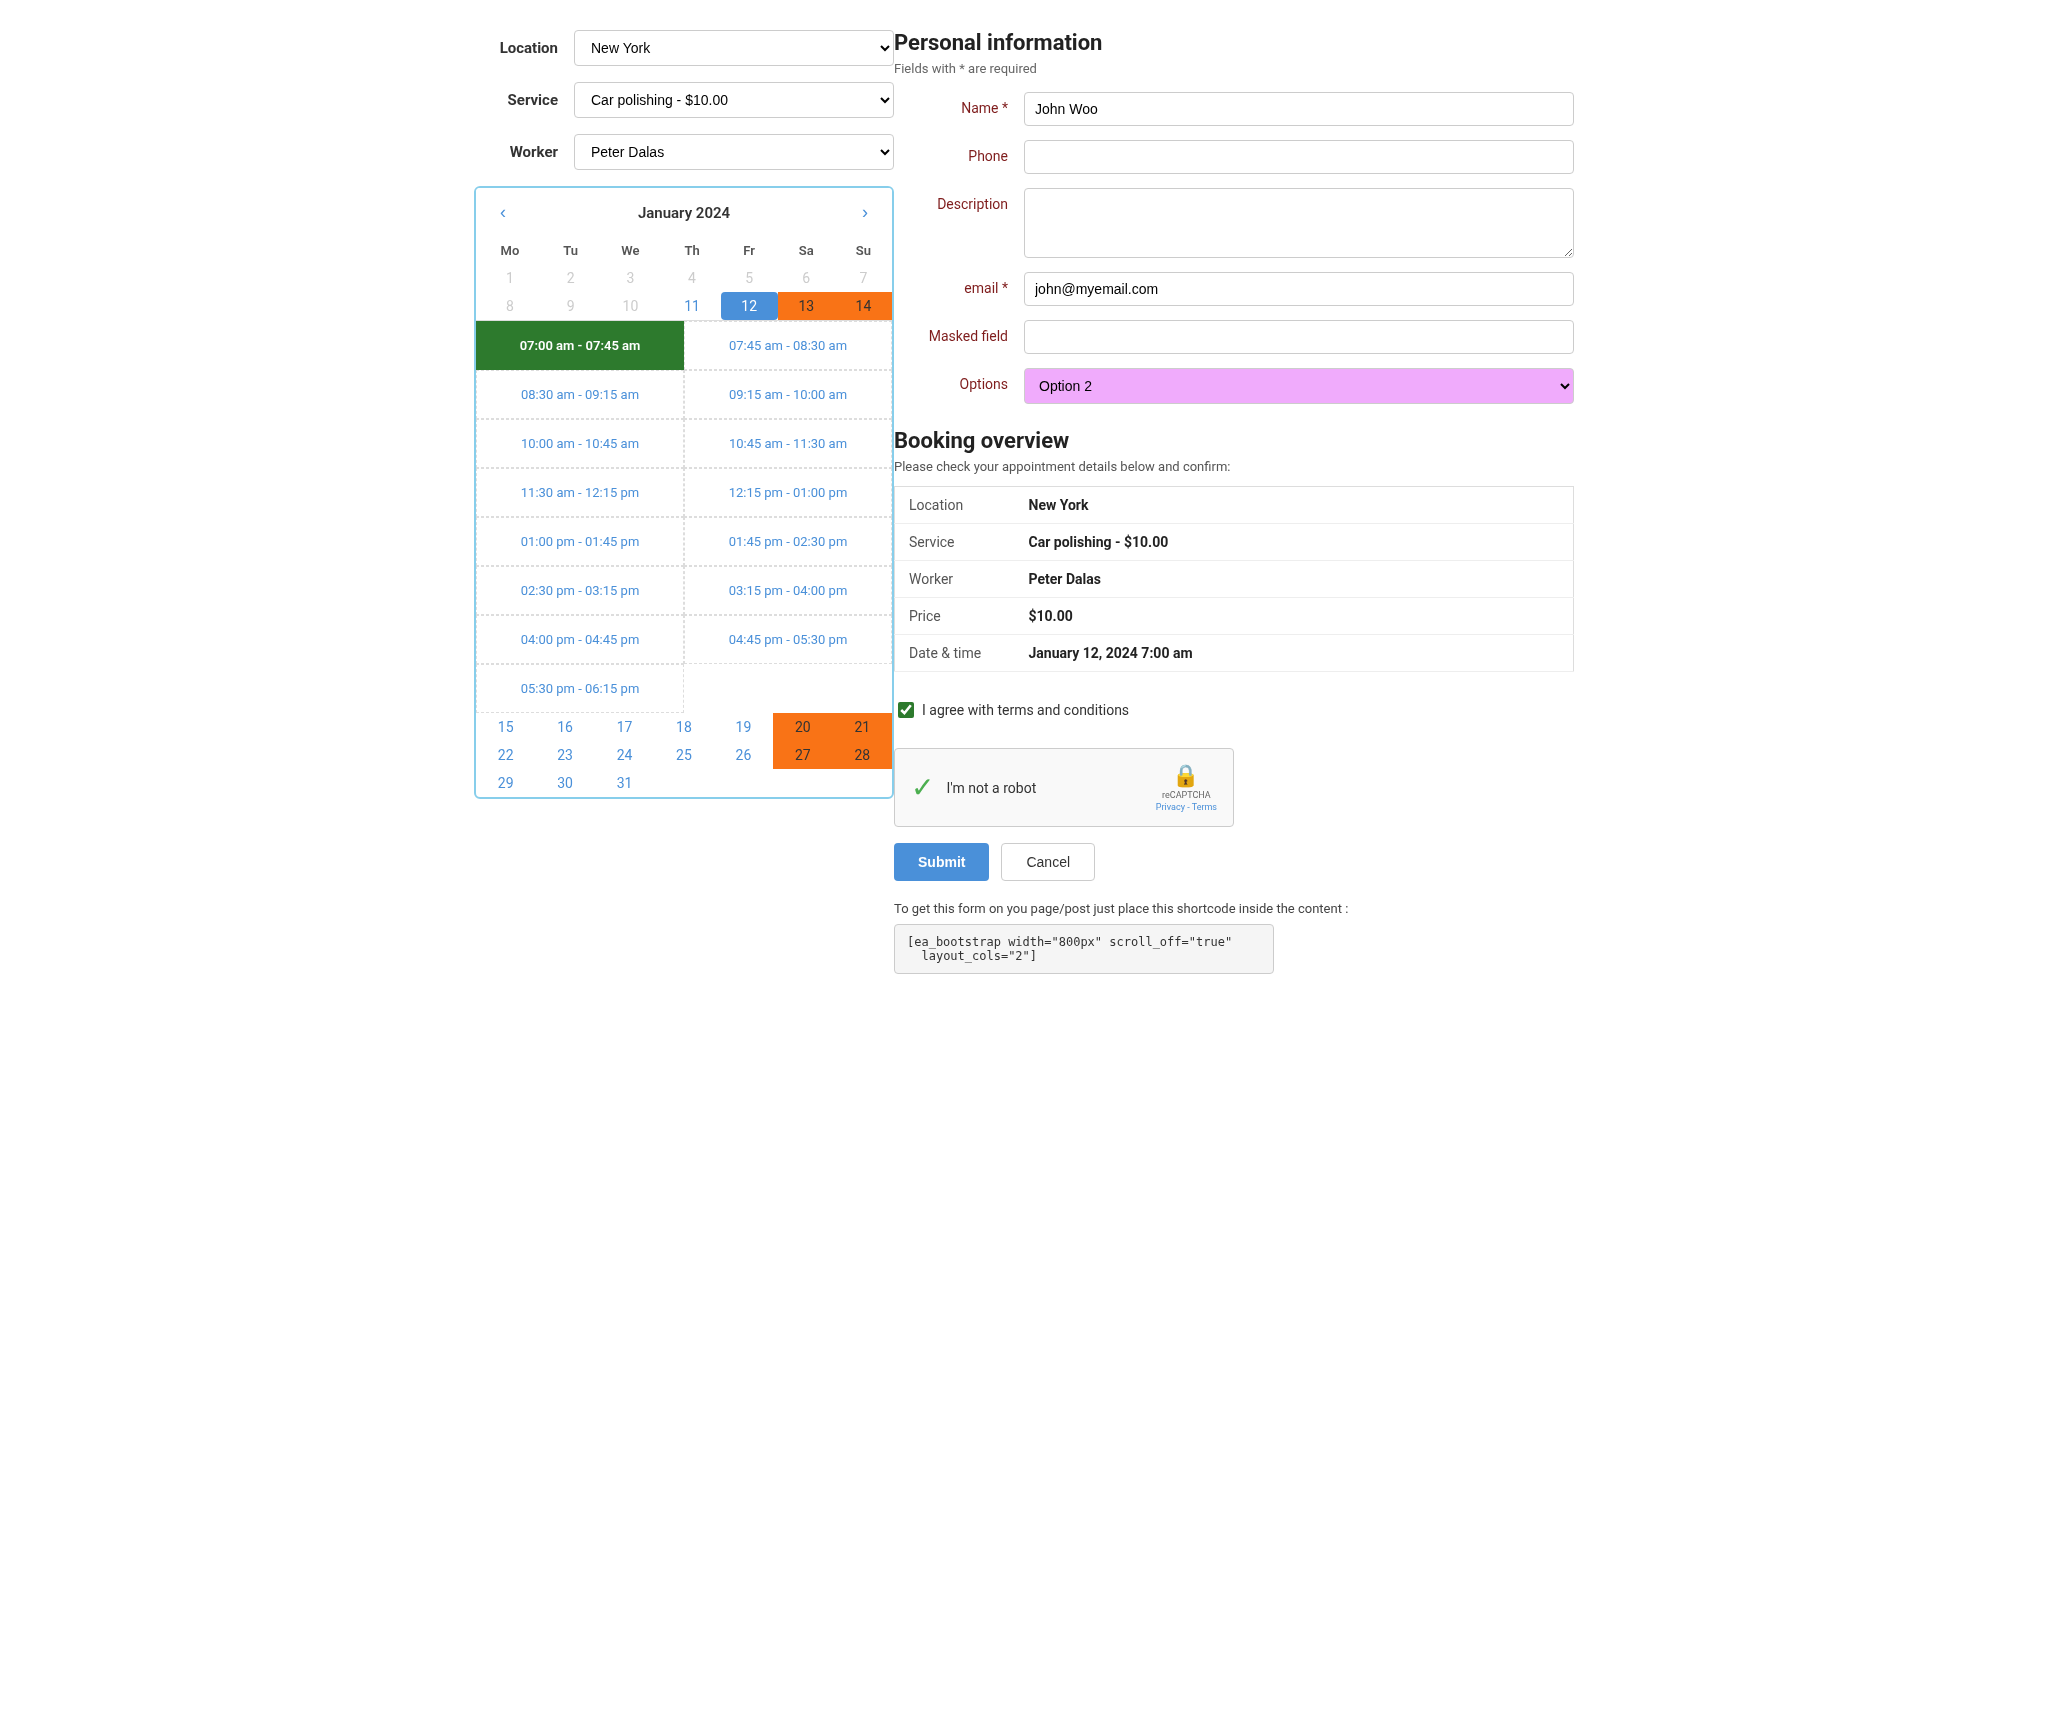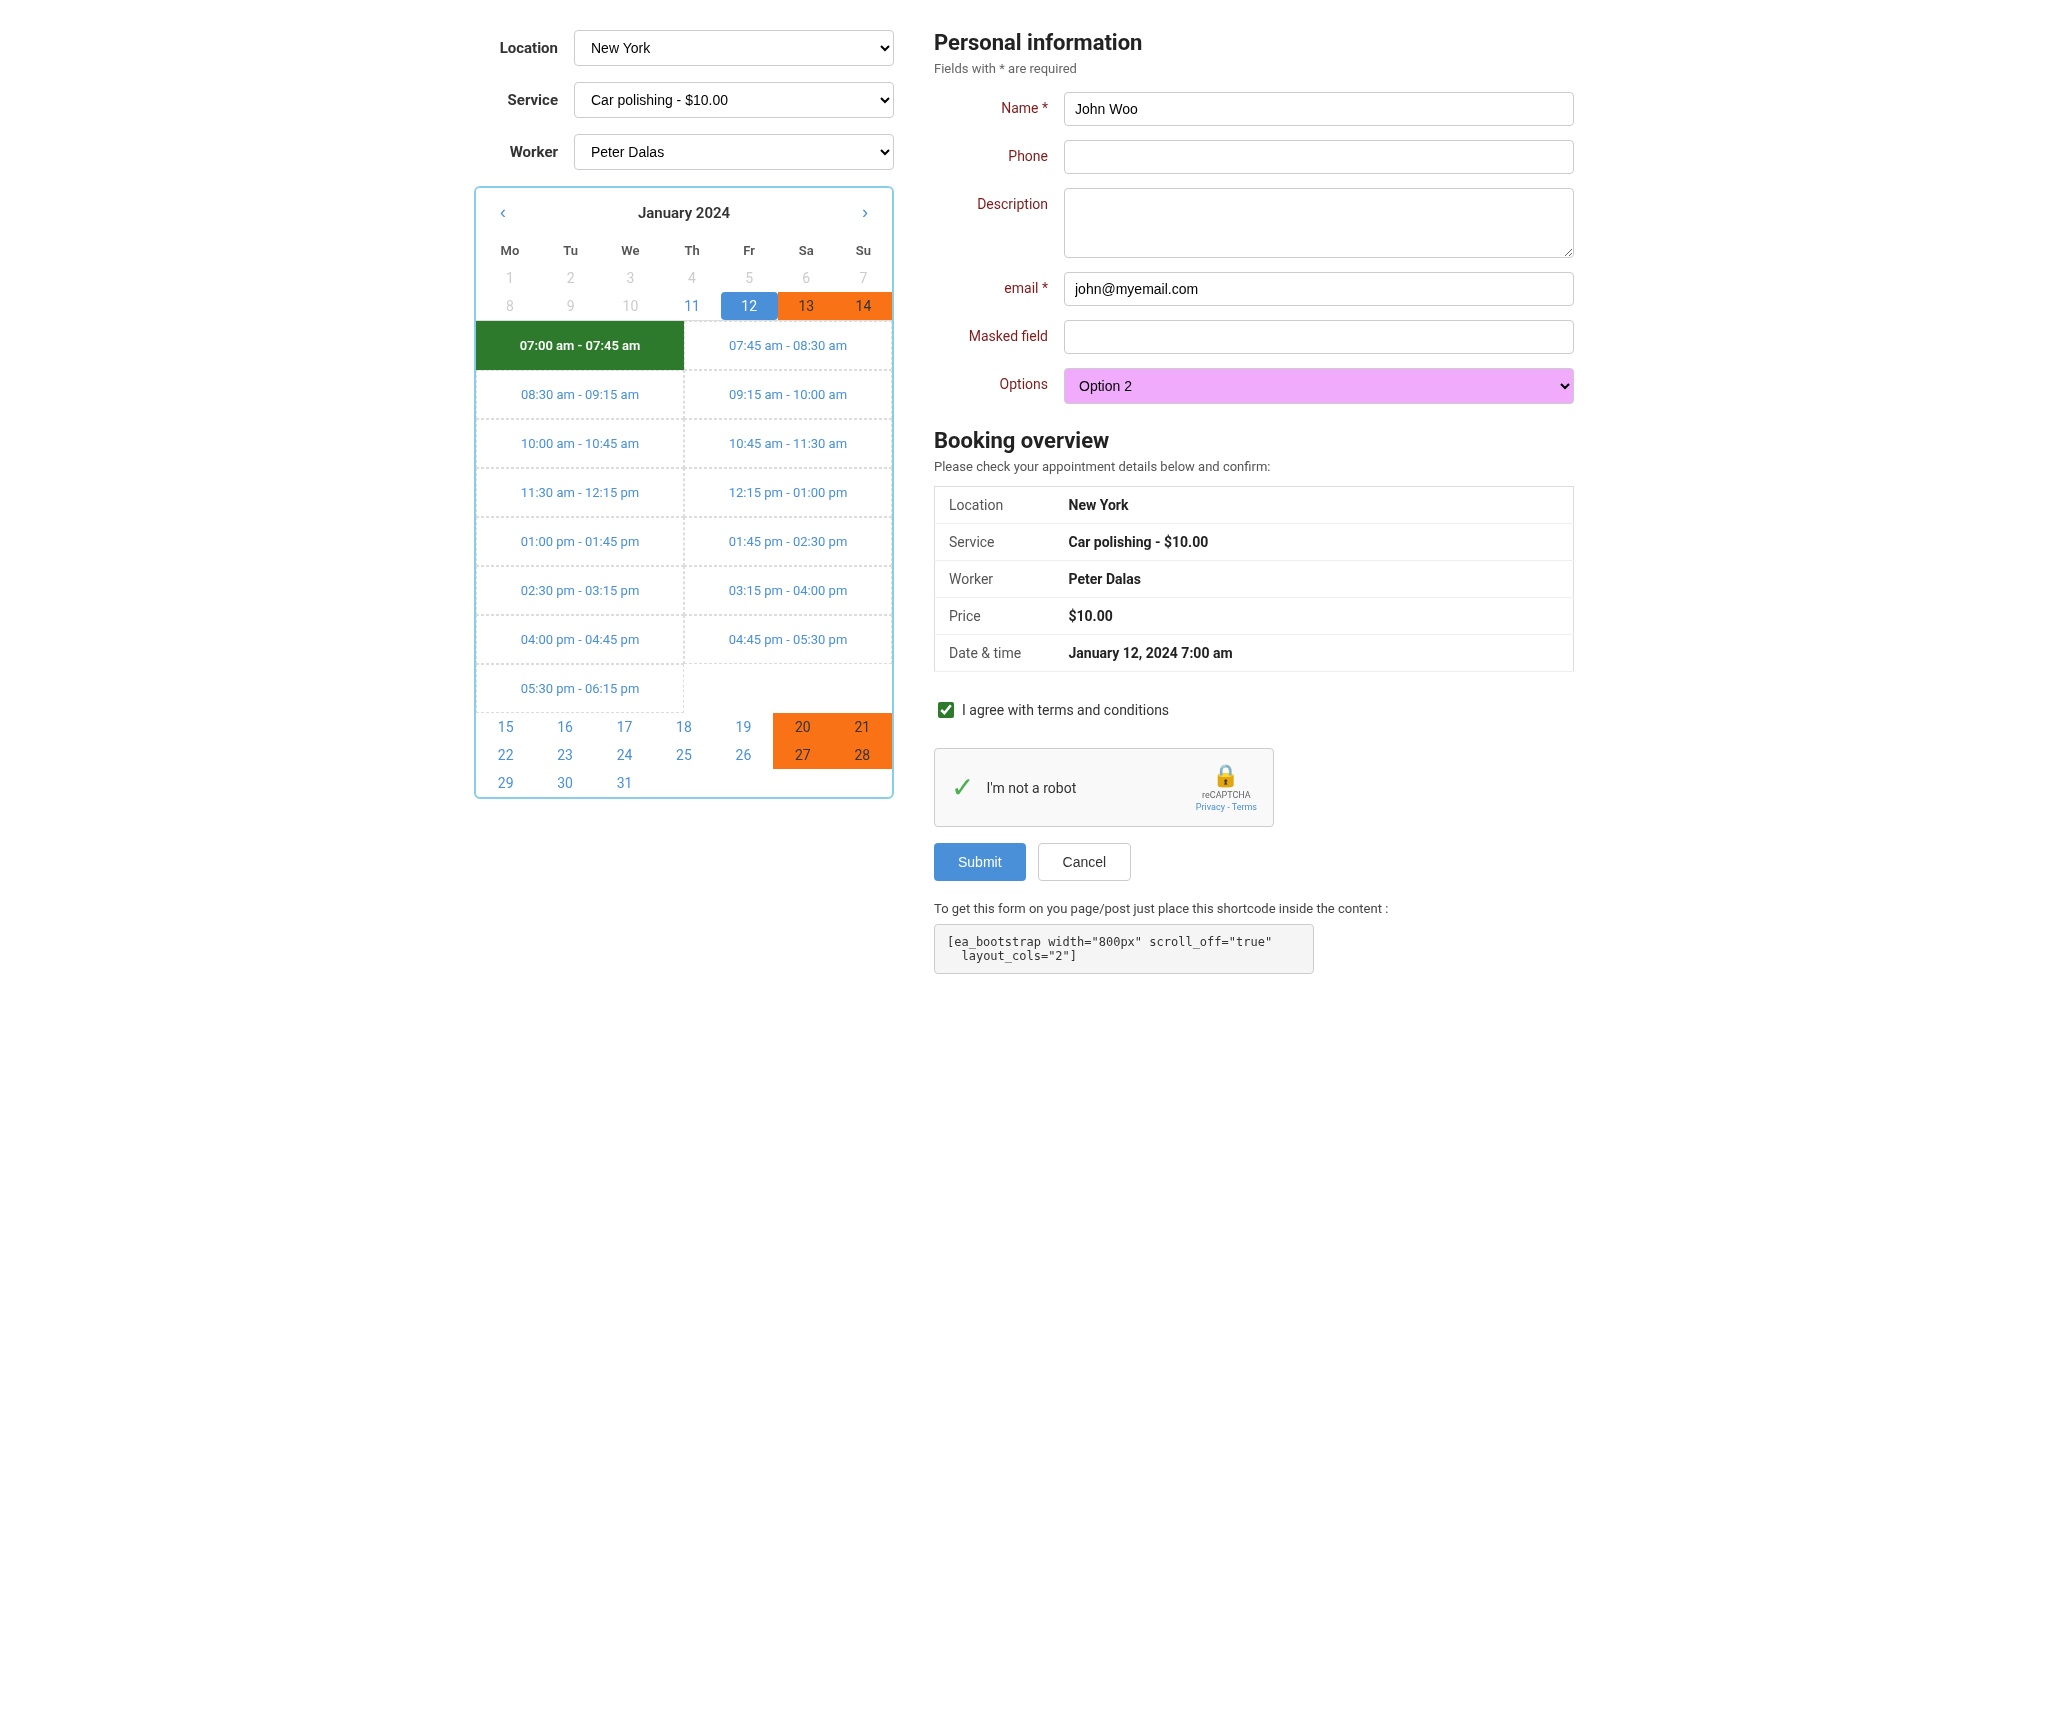--- a/index.html
+++ b/index.html
@@ -5,21 +5,20 @@
     * { box-sizing: border-box; margin: 0; padding: 0; }
     body {
       font-family: -apple-system, BlinkMacSystemFont, "Segoe UI", Roboto, Arial, sans-serif;
       font-size: 14px;
       background: #fff;
       color: #333;
       padding: 30px 20px;
     }
     .main-container {
       display: flex;
-      gap: 40px;
       max-width: 1100px;
       margin: 0 auto;
     }
     .left-panel {
       width: 420px;
       flex-shrink: 0;
     }
     .right-panel {
       flex: 1;
       min-width: 380px;
@@ -281,21 +280,21 @@
       gap: 12px;
       margin-bottom: 20px;
     }
     .btn-submit {
       background: #4a90d9;
       color: #fff;
       border: none;
       padding: 10px 24px;
       border-radius: 4px;
       font-size: 14px;
-      font-weight: 400;
+      font-weight: 700;
       cursor: pointer;
     }
     .btn-cancel {
       background: #fff;
       color: #333;
       border: 1px solid #ccc;
       padding: 10px 24px;
       border-radius: 4px;
       font-size: 14px;
       cursor: pointer;

